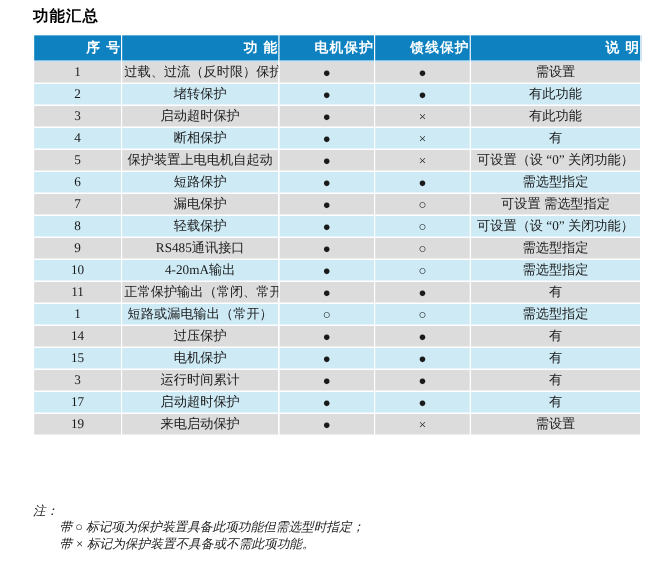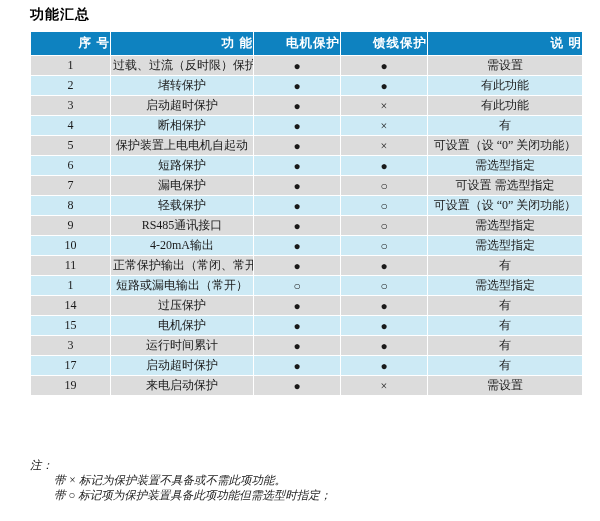--- a/index.html
+++ b/index.html
@@ -205,21 +205,21 @@
         </tr>
       </tbody>
   </table>
 
   <div class="legend">
     <div class="legend-row">
       <span class="legend-label">注：</span>
     </div>
     <div class="legend-row">
       <span class="legend-indent"></span>
-      <span>带 × 标记为保护装置不具备或不需此项功能。</span>
+      <span>带 ○ 标记项为保护装置具备此项功能但需选型时指定；</span>
     </div>
     <div class="legend-row">
       <span class="legend-indent"></span>
-      <span>带 ○ 标记项为保护装置具备此项功能但需选型时指定；</span>
+      <span>带 × 标记为保护装置不具备或不需此项功能。</span>
     </div>
   </div>
 
 </div>
 
 </body></html>

